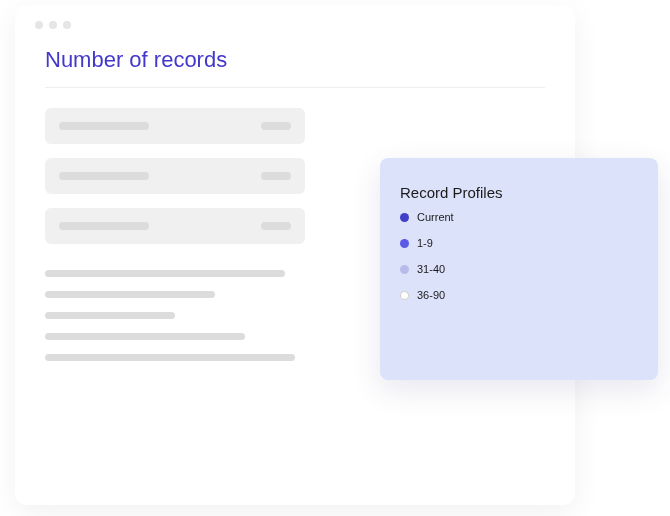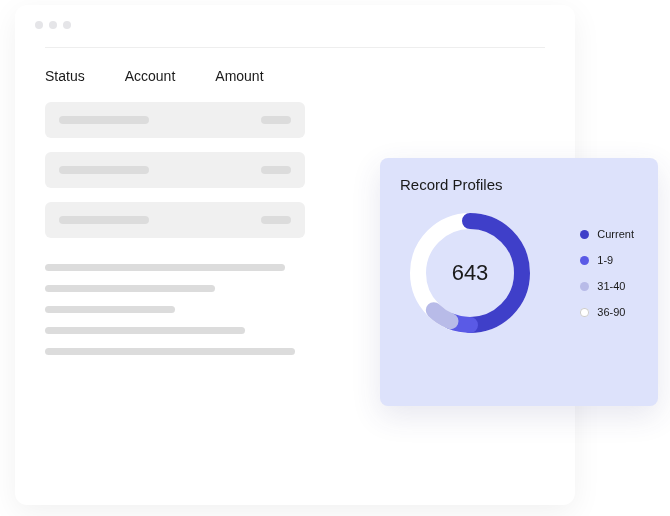--- a/index.html
+++ b/index.html
@@ -92,25 +92,25 @@
     .line.w2 { width: 170px; }
     .line.w3 { width: 130px; }
     .line.w4 { width: 200px; }
     .line.w5 { width: 250px; }
 
     .profile-card {
       position: absolute;
       top: 158px;
       left: 380px;
       width: 278px;
-      height: 248px;
+      height: 222px;
       background: #dde2fb;
       border-radius: 8px;
       box-shadow: 0 10px 30px rgba(60,60,120,0.12);
-      padding: 18px 20px;
+      padding: 26px 20px;
     }
     .profile-title {
       color: #1a1a1a;
       font-size: 15px;
       font-weight: 400;
       margin-bottom: 10px;
     }
     .profile-body {
       display: flex;
       align-items: center;
@@ -155,26 +155,22 @@
 </head>
 <body>
 
 <div class="browser-window">
   <div class="window-dots">
     <span class="dot"></span>
     <span class="dot"></span>
     <span class="dot"></span>
   </div>
   <div class="content">
+    <h1 class="page-title">Number of records</h1>
     <hr class="divider">
-    <div class="table-header">
-      <span>Status</span>
-      <span>Account</span>
-      <span>Amount</span>
-    </div>
     <div class="skeleton-row">
       <span class="bar-long"></span>
       <span class="bar-short"></span>
     </div>
     <div class="skeleton-row">
       <span class="bar-long"></span>
       <span class="bar-short"></span>
     </div>
     <div class="skeleton-row">
       <span class="bar-long"></span>
@@ -186,33 +182,20 @@
       <div class="line w3"></div>
       <div class="line w4"></div>
       <div class="line w5"></div>
     </div>
   </div>
 </div>
 
 <div class="profile-card">
   <div class="profile-title">Record Profiles</div>
   <div class="profile-body">
-    <div class="donut-wrap">
-      <svg width="140" height="140" viewBox="0 0 140 140">
-
-        <circle cx="70" cy="70" r="52" fill="none" stroke="#ffffff" stroke-width="16"></circle>
-
-        <path d="M 70 18 A 52 52 0 0 1 70 122" fill="none" stroke="#3f3fc9" stroke-width="16" stroke-linecap="round"></path>
-
-        <path d="M 70 122 A 52 52 0 0 1 50.5 118.2" fill="none" stroke="#5a5ae6" stroke-width="16" stroke-linecap="round"></path>
-
-        <path d="M 50.5 118.2 A 52 52 0 0 1 33.8 107.2" fill="none" stroke="#b8bbe8" stroke-width="16" stroke-linecap="round"></path>
-      </svg>
-      <div class="donut-center">643</div>
-    </div>
     <div class="legend">
       <div class="legend-item">
         <span class="legend-dot" style="background:#3f3fc9"></span>
         <span class="legend-label">Current</span>
       </div>
       <div class="legend-item">
         <span class="legend-dot" style="background:#5a5ae6"></span>
         <span class="legend-label">1-9</span>
       </div>
       <div class="legend-item">

